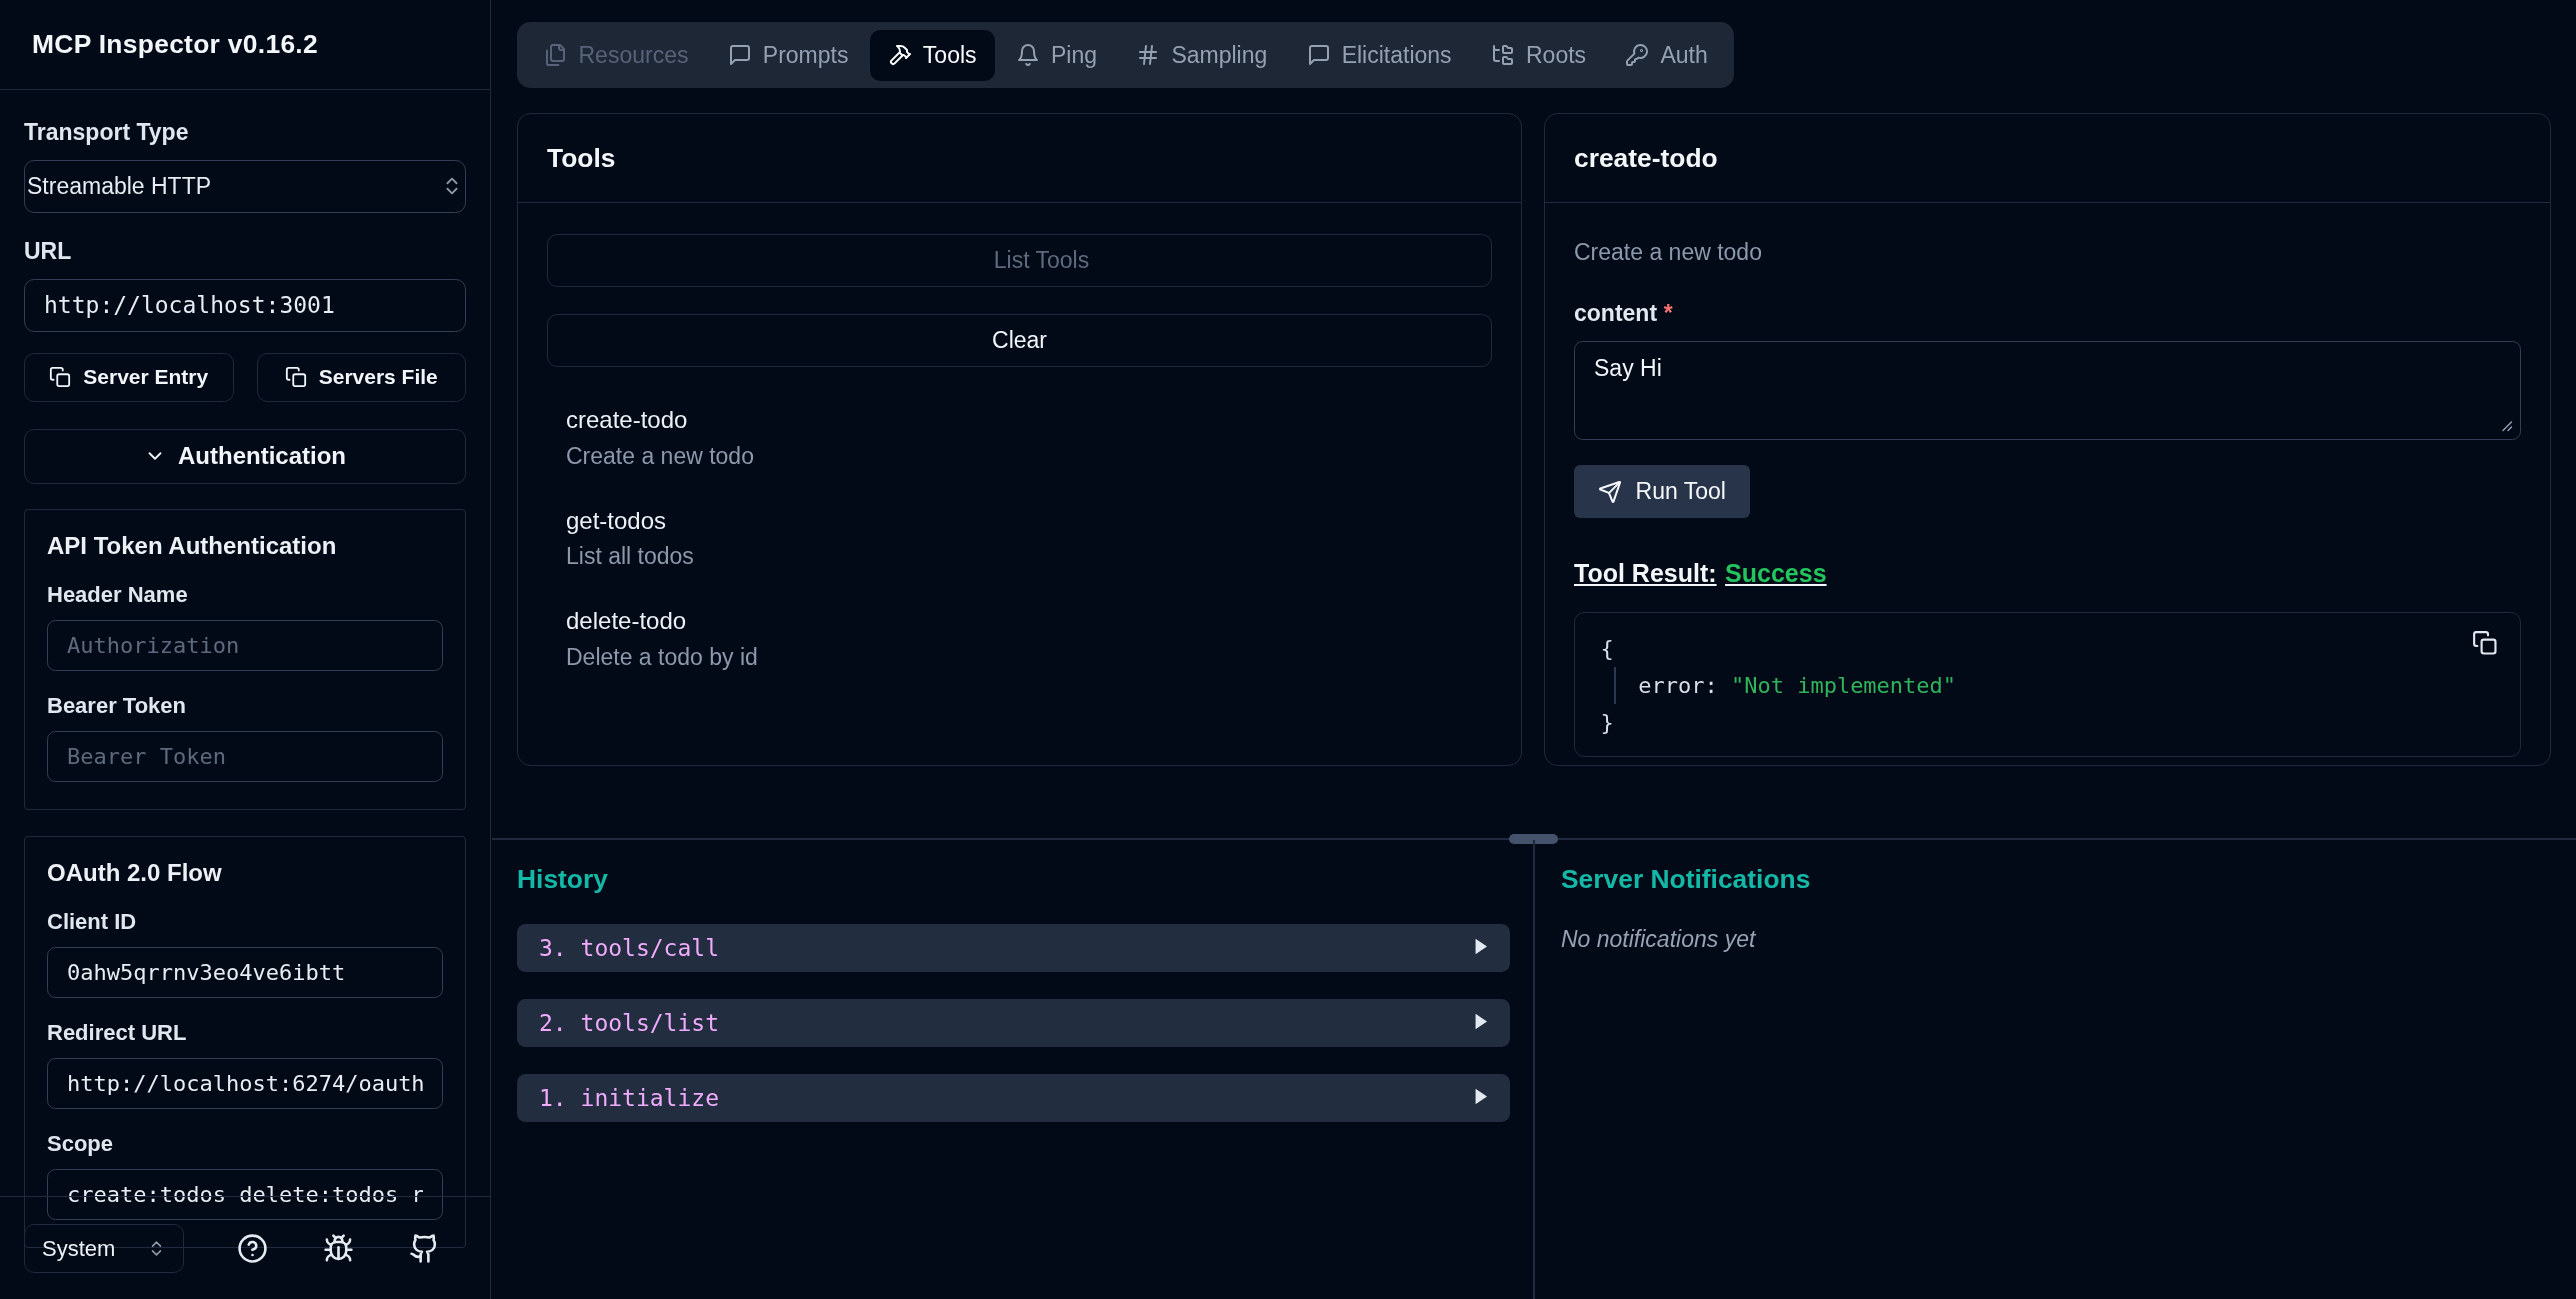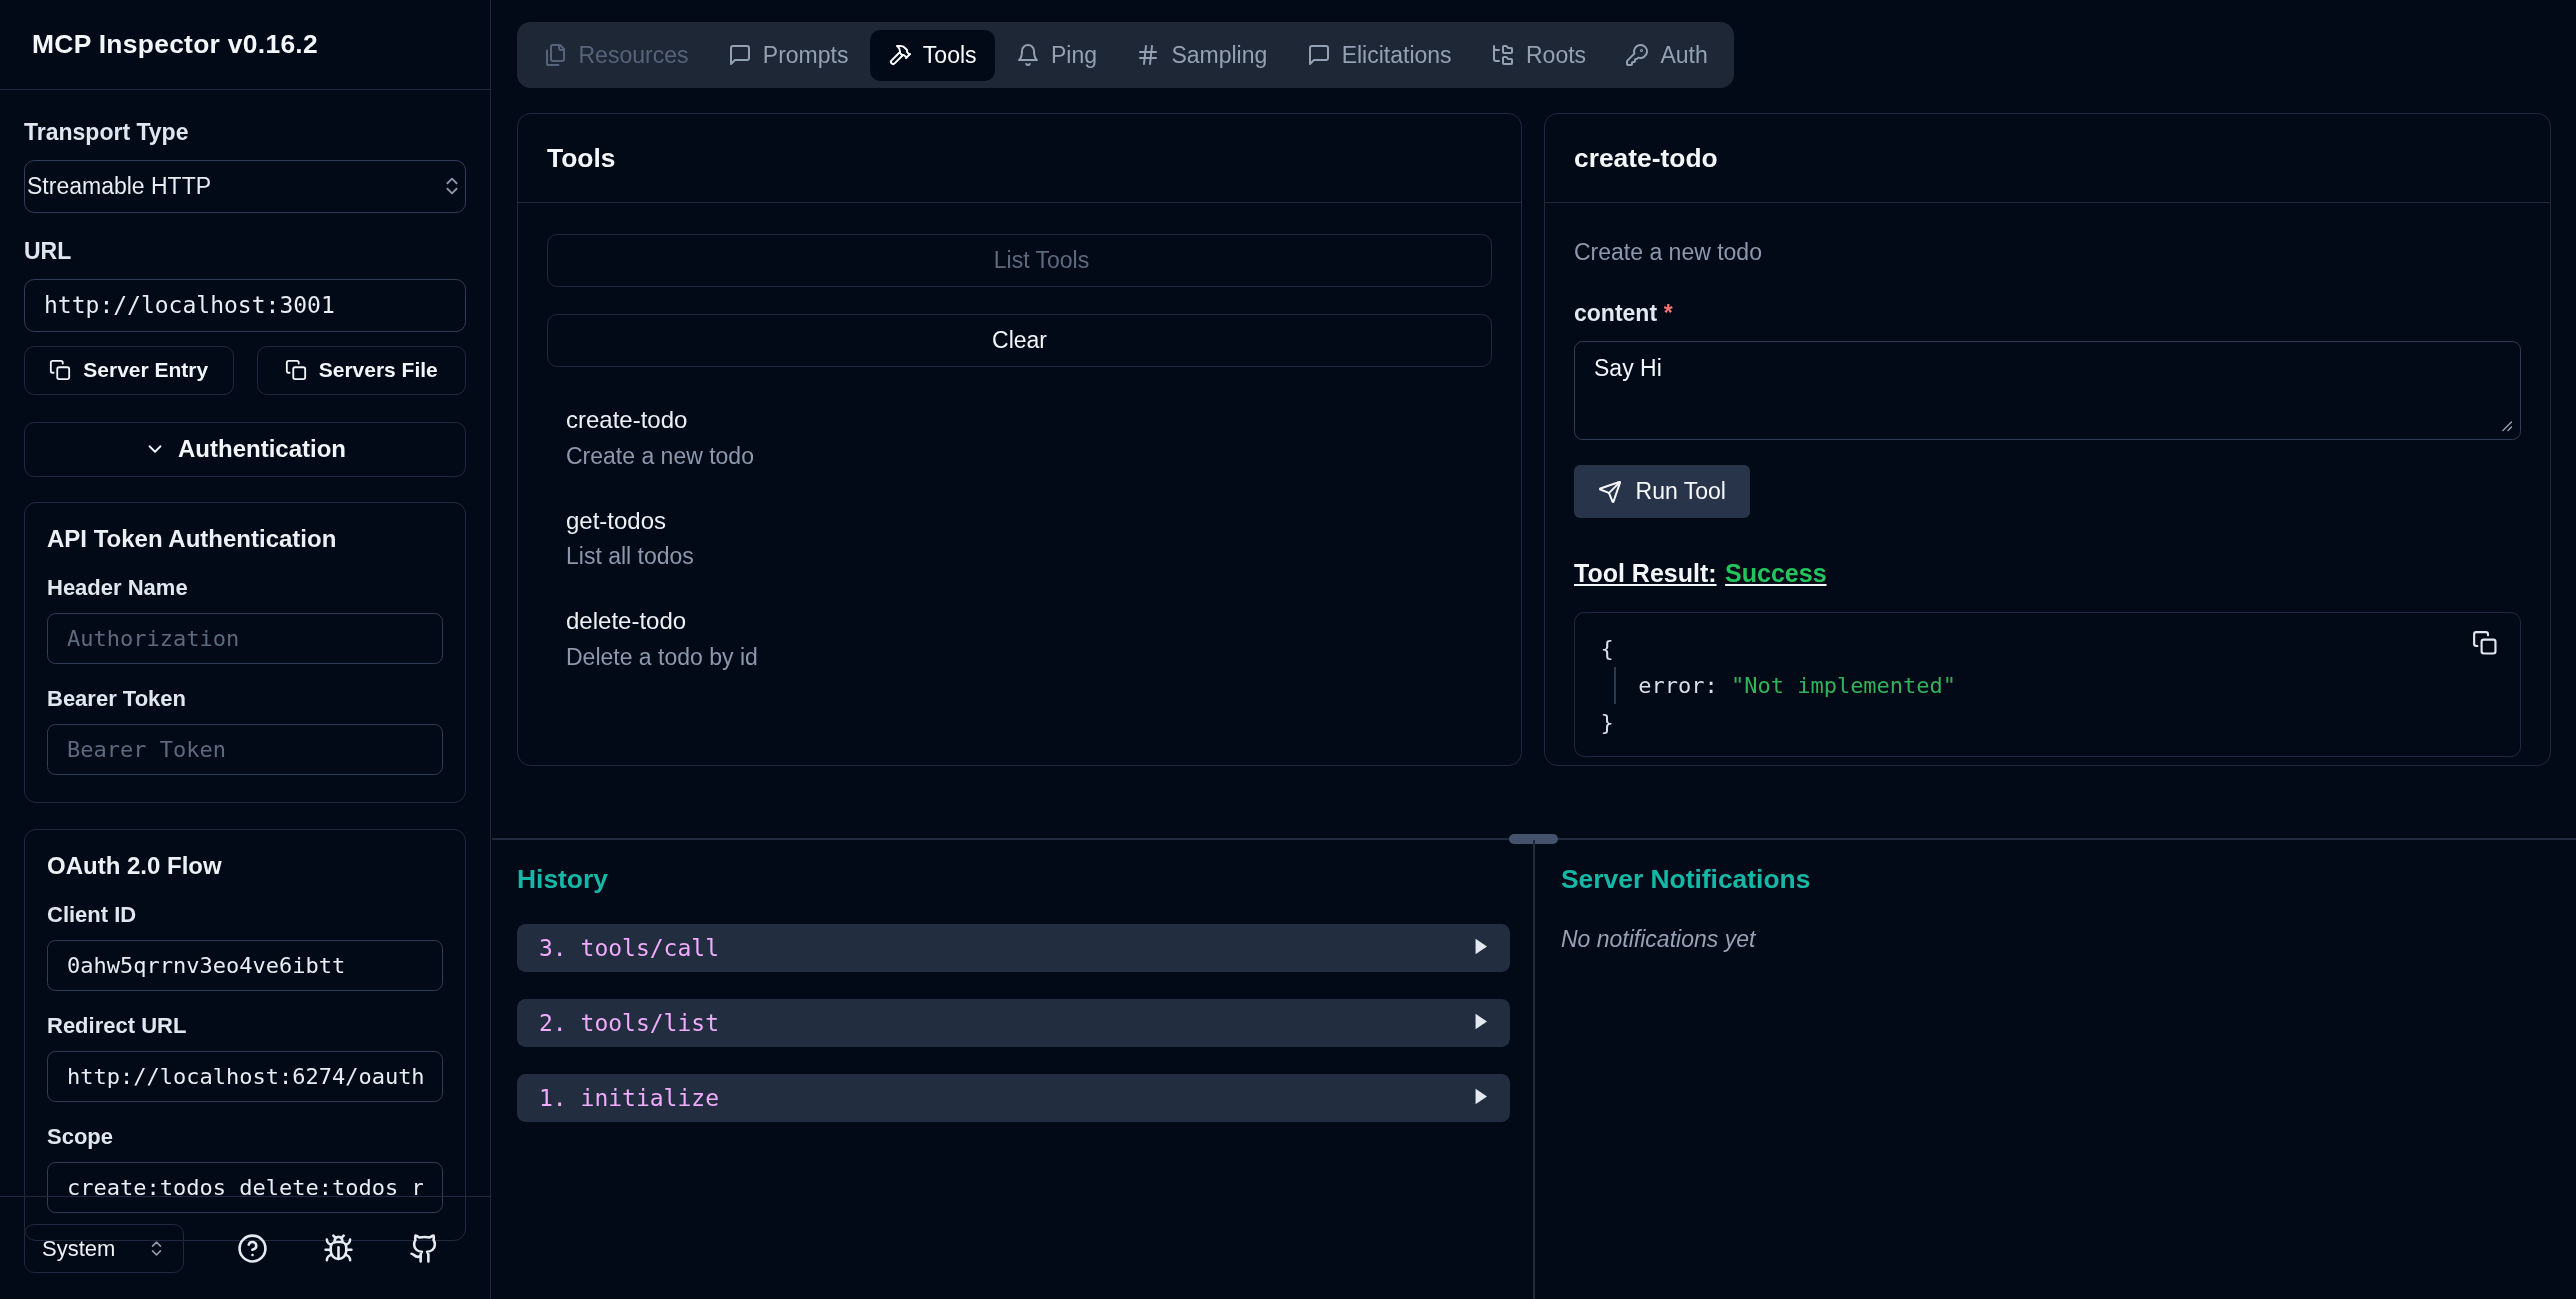--- a/index.html
+++ b/index.html
@@ -29,24 +29,24 @@
   .sidebar{position:absolute;left:0;top:0;bottom:0;width:491px;border-right:1.7px solid var(--border);}
   .sb-header{height:90px;display:flex;align-items:center;padding:0 32px;border-bottom:1.7px solid var(--border);}
   .app-title{font-size:26.4px;font-weight:700;color:#f4f7fa;letter-spacing:0.3px;}
   .sb-body{padding:3.4px 24px 0;}
   .field-label{margin-top:25.6px;font-size:23px;font-weight:600;color:#e0e7ef;}
   .control{margin-top:13.6px;height:53px;border:1.7px solid var(--border-strong);border-radius:10.2px;display:flex;align-items:center;padding:0 2px;background:transparent;width:100%;}
   .select-value{font-size:23px;color:#e9edf3;}
   .chevrons{margin-left:auto;color:var(--muted);}
   .text-input{margin-top:13.6px;width:100%;height:53px;border:1.7px solid var(--border-strong);border-radius:10.2px;background:transparent;color:#e9edf3;font-family:"DejaVu Sans Mono",monospace;font-size:23px;padding:0 19px;outline:none;}
   .text-input::placeholder{color:var(--dim);}
-  .btn-row{margin-top:14px;display:flex;gap:23px;}
+  .btn-row{margin-top:21px;display:flex;gap:23px;}
   .sb-btn{flex:1;height:49px;border:1.7px solid var(--border);border-radius:10.2px;background:transparent;display:flex;align-items:center;justify-content:center;gap:12px;font-size:21px;font-weight:600;color:var(--text);}
   .auth-toggle{margin-top:27px;width:100%;height:55px;border:1.7px solid var(--border);border-radius:10.2px;background:transparent;display:flex;align-items:center;justify-content:center;gap:12px;font-size:24px;font-weight:600;color:var(--text);}
-  .card{margin-top:25.6px;border:1.7px solid var(--border);border-radius:12px;padding:22px 22px 27px;}
+  .card{margin-top:25.6px;border:1.7px solid var(--border);border-radius:4px;padding:22px 22px 27px;}
   .card-title{font-size:24px;font-weight:700;color:#edf1f6;}
   .card .field-label{margin-top:22px;font-size:22px;}
   .card .text-input{margin-top:12px;height:51px;font-size:22px;border-radius:8.5px;}
   .sb-footer{position:absolute;left:0;right:0;bottom:0;height:104px;border-top:1.7px solid var(--border);display:flex;align-items:center;padding:0 24px;}
   .theme-select{width:160px;height:49px;border:1.7px solid var(--border);border-radius:10.2px;display:flex;align-items:center;padding:0 17px;font-size:22px;color:#edf1f6;}
   .theme-select .chevrons{margin-left:auto;}
   .footer-icons{display:flex;gap:55px;margin-left:53px;color:#e6ebf2;}
   .icon-btn{background:none;border:none;color:inherit;display:block;}
 
   

